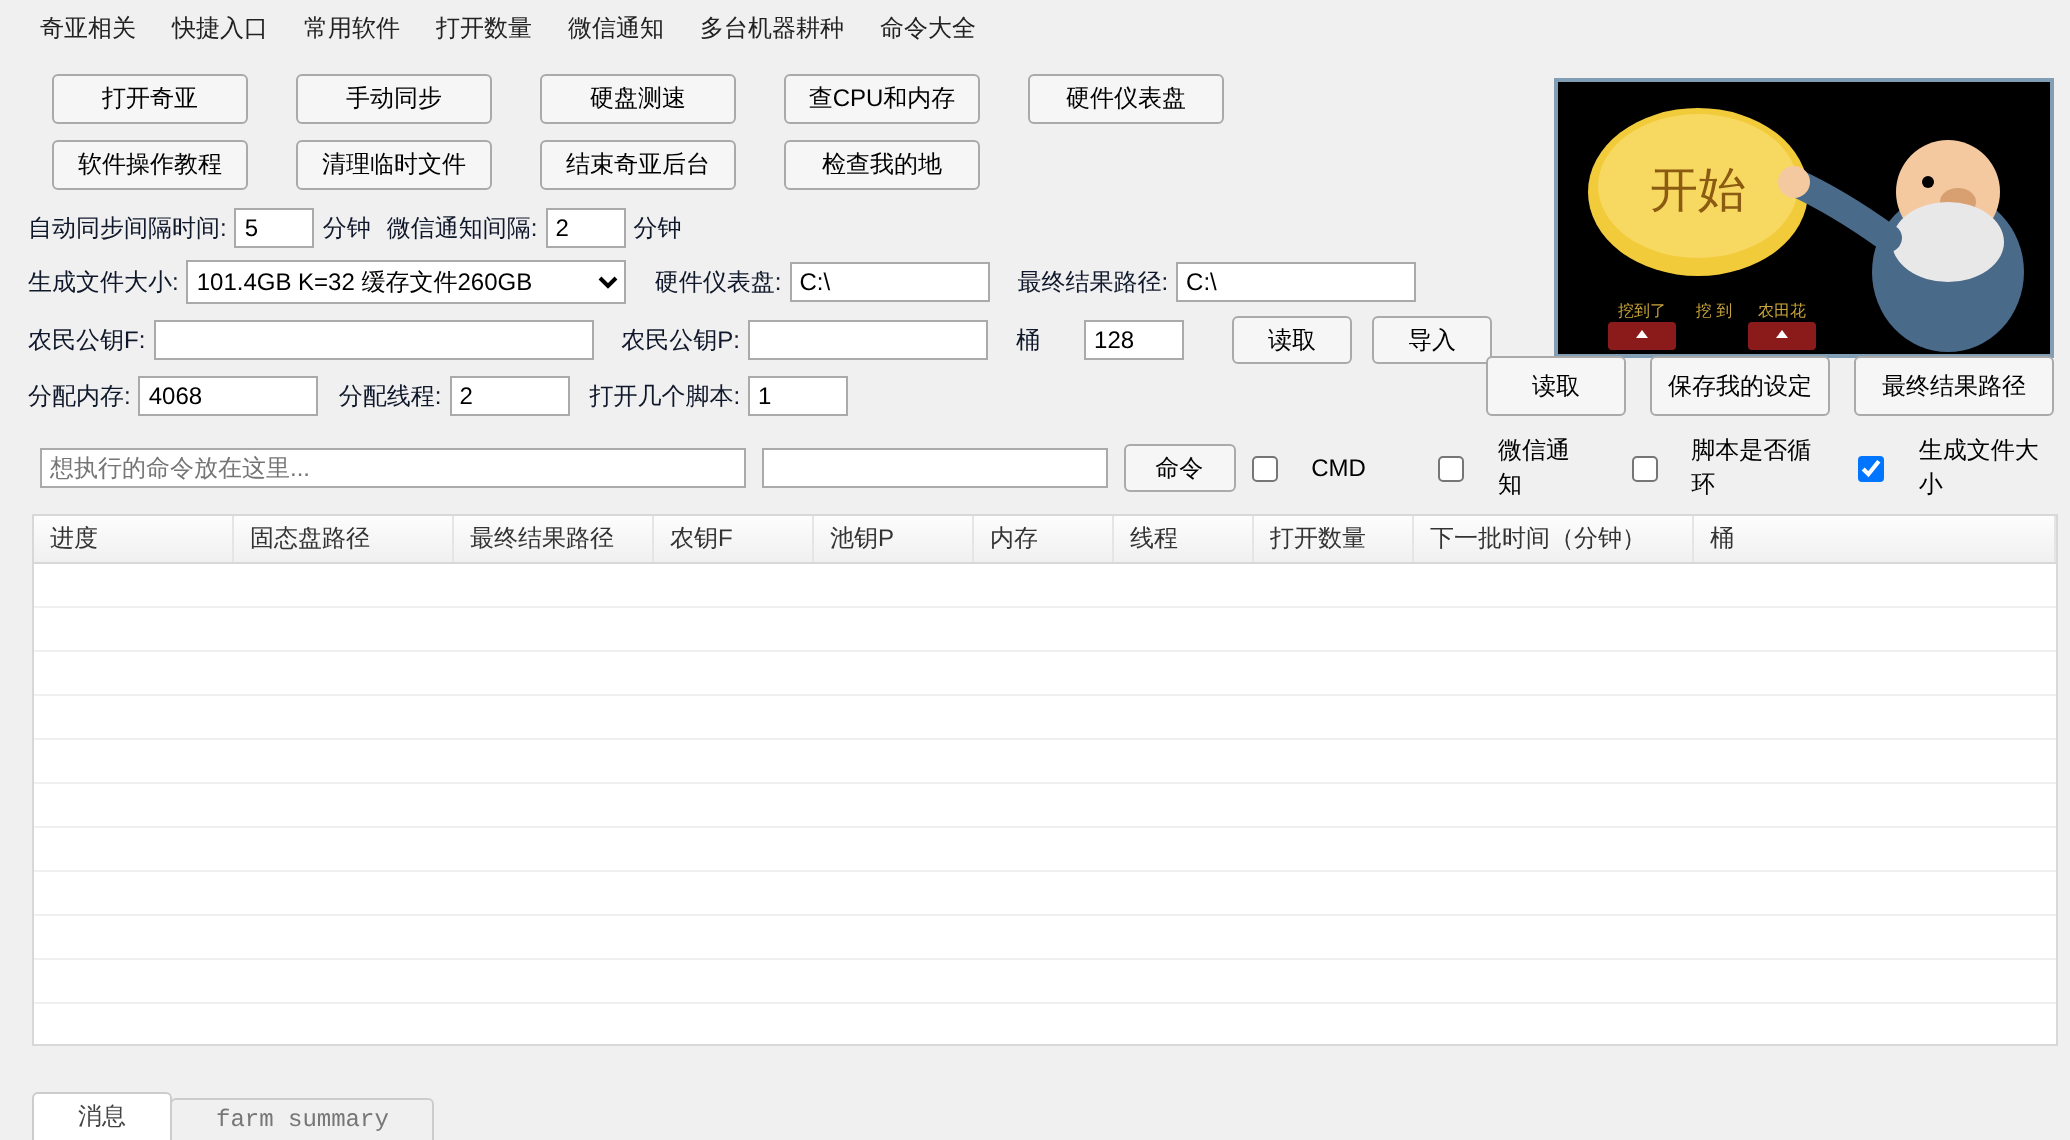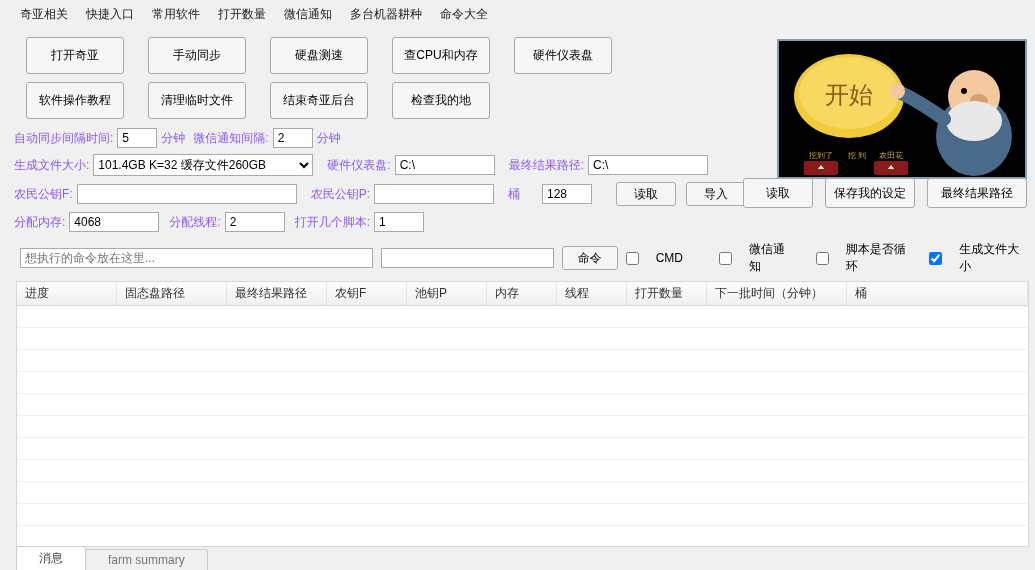--- a/index.html
+++ b/index.html
@@ -26,21 +26,21 @@
     .toolbar {
       display: flex;
       flex-direction: column;
       gap: 8px;
       padding: 10px 12px 6px 26px;
       position: relative;
     }
     .btn-row { display: flex; gap: 24px; }
     .btn {
       min-width: 98px;
-      height: 37px;
+      height: 25px;
       border: 1px solid #aaa;
       background: #f6f6f6;
       border-radius: 3px;
       font-size: 12px;
       cursor: pointer;
       text-align: center;
     }
     .btn-sm {
       min-width: 56px;
       height: 24px;
@@ -60,21 +60,21 @@
       background: #000;
       overflow: hidden;
     }
     .form-line {
       display: flex;
       align-items: center;
       gap: 4px;
       padding: 3px 0 3px 14px;
       flex-wrap: wrap;
     }
-    .lbl { color: #8b5cf6; white-space: nowrap; }
+    .lbl { color: #0f172a; white-space: nowrap; }
     input.txt {
       border: 1px solid #aaa;
       height: 20px;
       padding: 1px 4px;
       font-size: 12px;
       background: #fff;
     }
     select.sel {
       border: 1px solid #aaa;
       height: 22px;
@@ -141,20 +141,21 @@
     .tab {
       border: 1px solid #ccc;
       border-bottom: none;
       background: #fff;
       padding: 3px 22px;
       font-size: 12px;
       color: #444;
       border-radius: 3px 3px 0 0;
       cursor: pointer;
       margin-right: -1px;
+      font-family: Liberation Mono, monospace;
     }
     .tab.inactive { background: #f0f0f0; color: #777; }
     .left-strip {
       position: absolute;
       left: 0; top: 18px; bottom: 0; width: 12px;
       background: #f0f0f0;
       overflow: hidden;
       font-size: 9px;
       color: #a66;
     }

